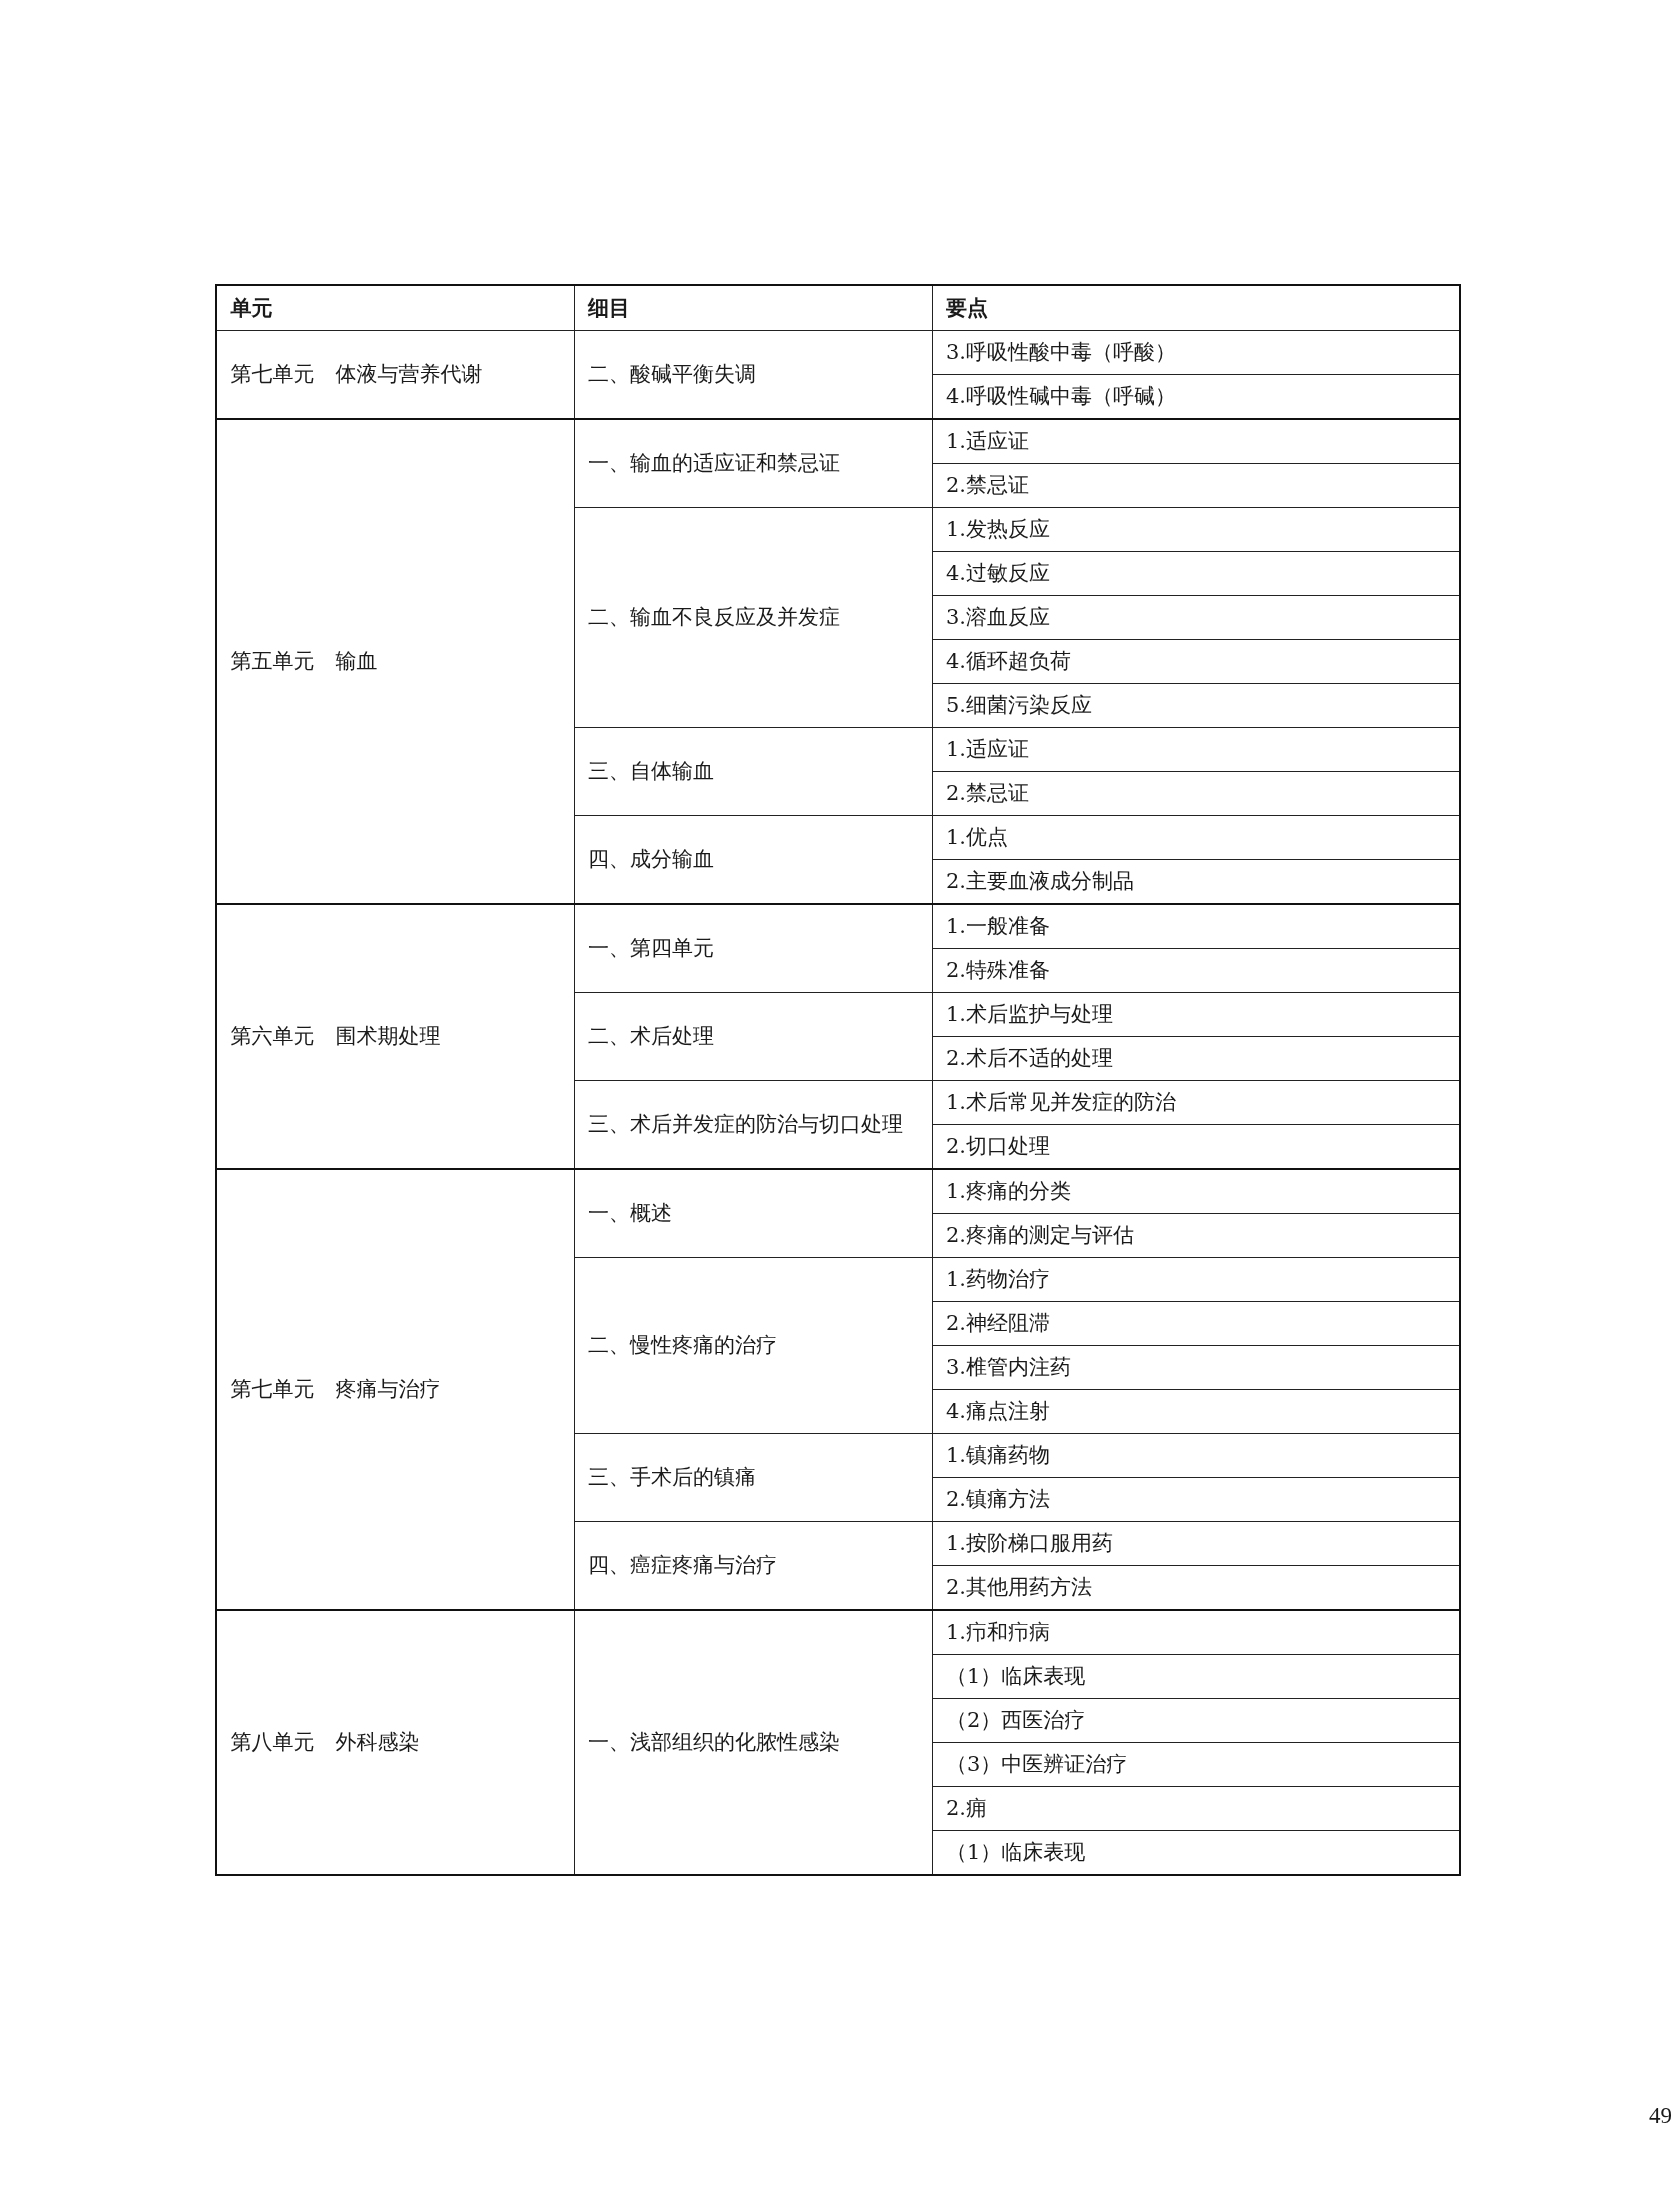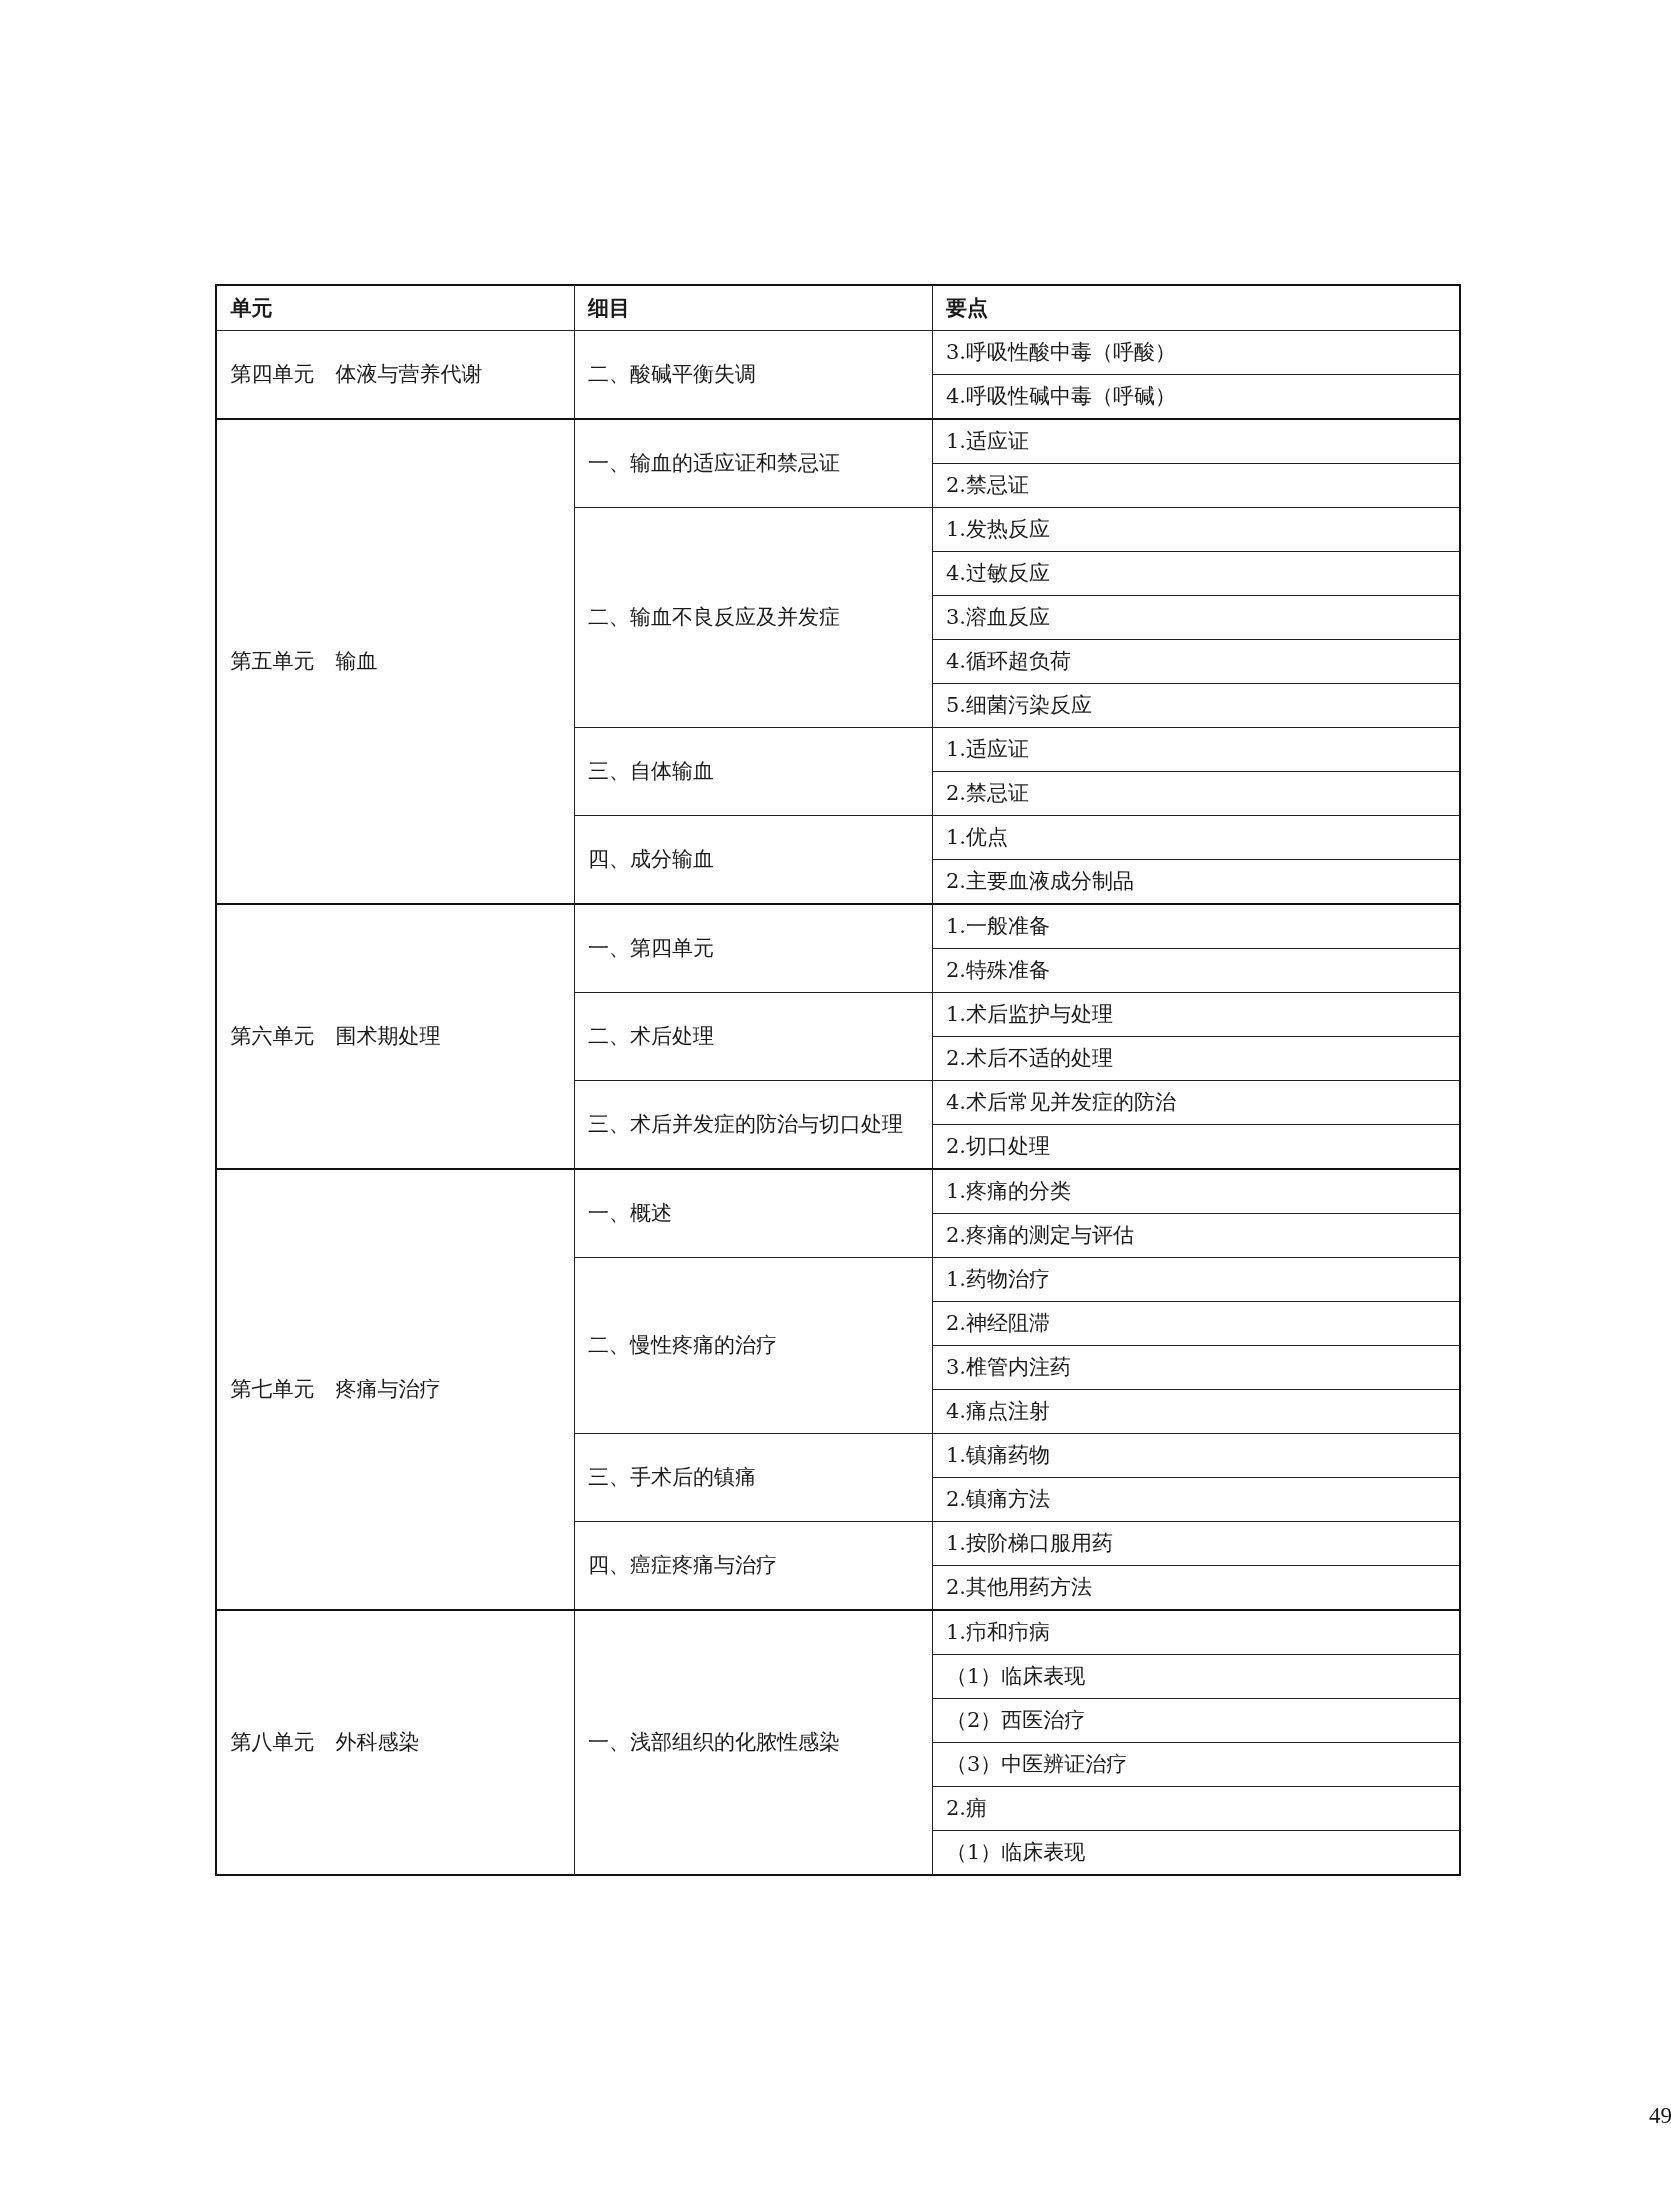--- a/index.html
+++ b/index.html
@@ -32,21 +32,21 @@
     </colgroup>
   <thead>
     <tr>
       <th>单元</th>
       <th>细目</th>
       <th>要点</th>
     </tr>
   </thead>
   <tbody id="table-body">
       <tr>
-        <td rowspan="2">第四单元　体液与营养代谢</td>
+        <td rowspan="2">第七单元　体液与营养代谢</td>
         <td rowspan="2">二、酸碱平衡失调</td>
         <td>3.呼吸性酸中毒（呼酸）</td>
       </tr>
       <tr>
         <td>4.呼吸性碱中毒（呼碱）</td>
       </tr>
       <tr class="unit-sep">
         <td rowspan="11">第五单元　输血</td>
         <td rowspan="2">一、输血的适应证和禁忌证</td>
         <td>1.适应证</td>
@@ -94,21 +94,21 @@
       </tr>
       <tr>
         <td rowspan="2">二、术后处理</td>
         <td>1.术后监护与处理</td>
       </tr>
       <tr>
         <td>2.术后不适的处理</td>
       </tr>
       <tr>
         <td rowspan="2">三、术后并发症的防治与切口处理</td>
-        <td>4.术后常见并发症的防治</td>
+        <td>1.术后常见并发症的防治</td>
       </tr>
       <tr>
         <td>2.切口处理</td>
       </tr>
       <tr class="unit-sep">
         <td rowspan="10">第七单元　疼痛与治疗</td>
         <td rowspan="2">一、概述</td>
         <td>1.疼痛的分类</td>
       </tr>
       <tr>

